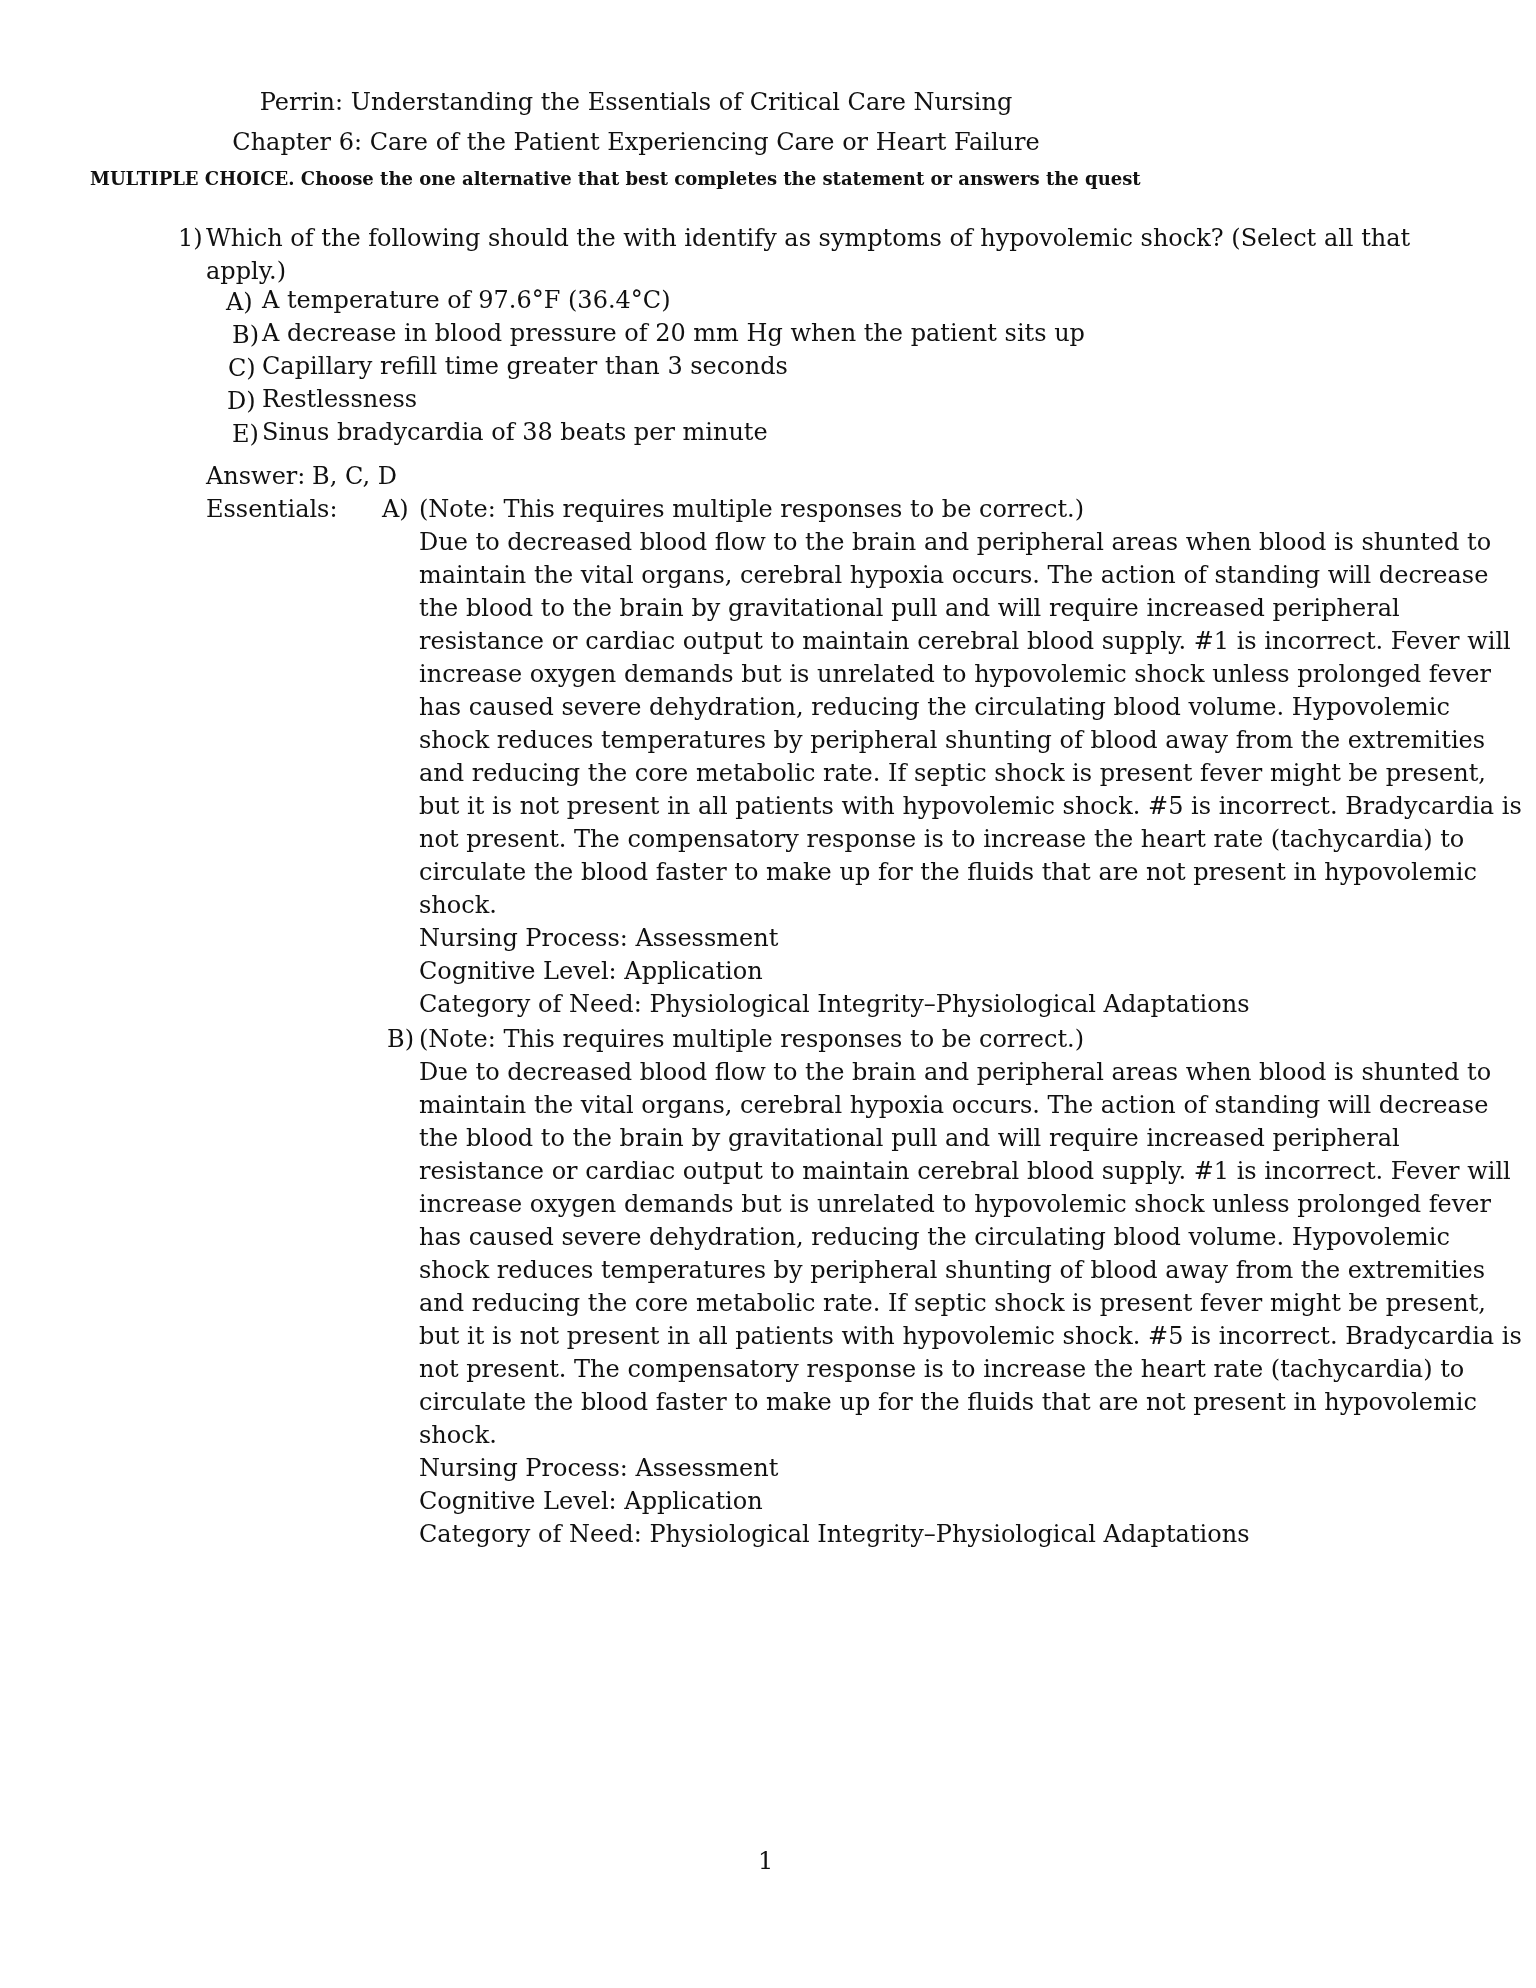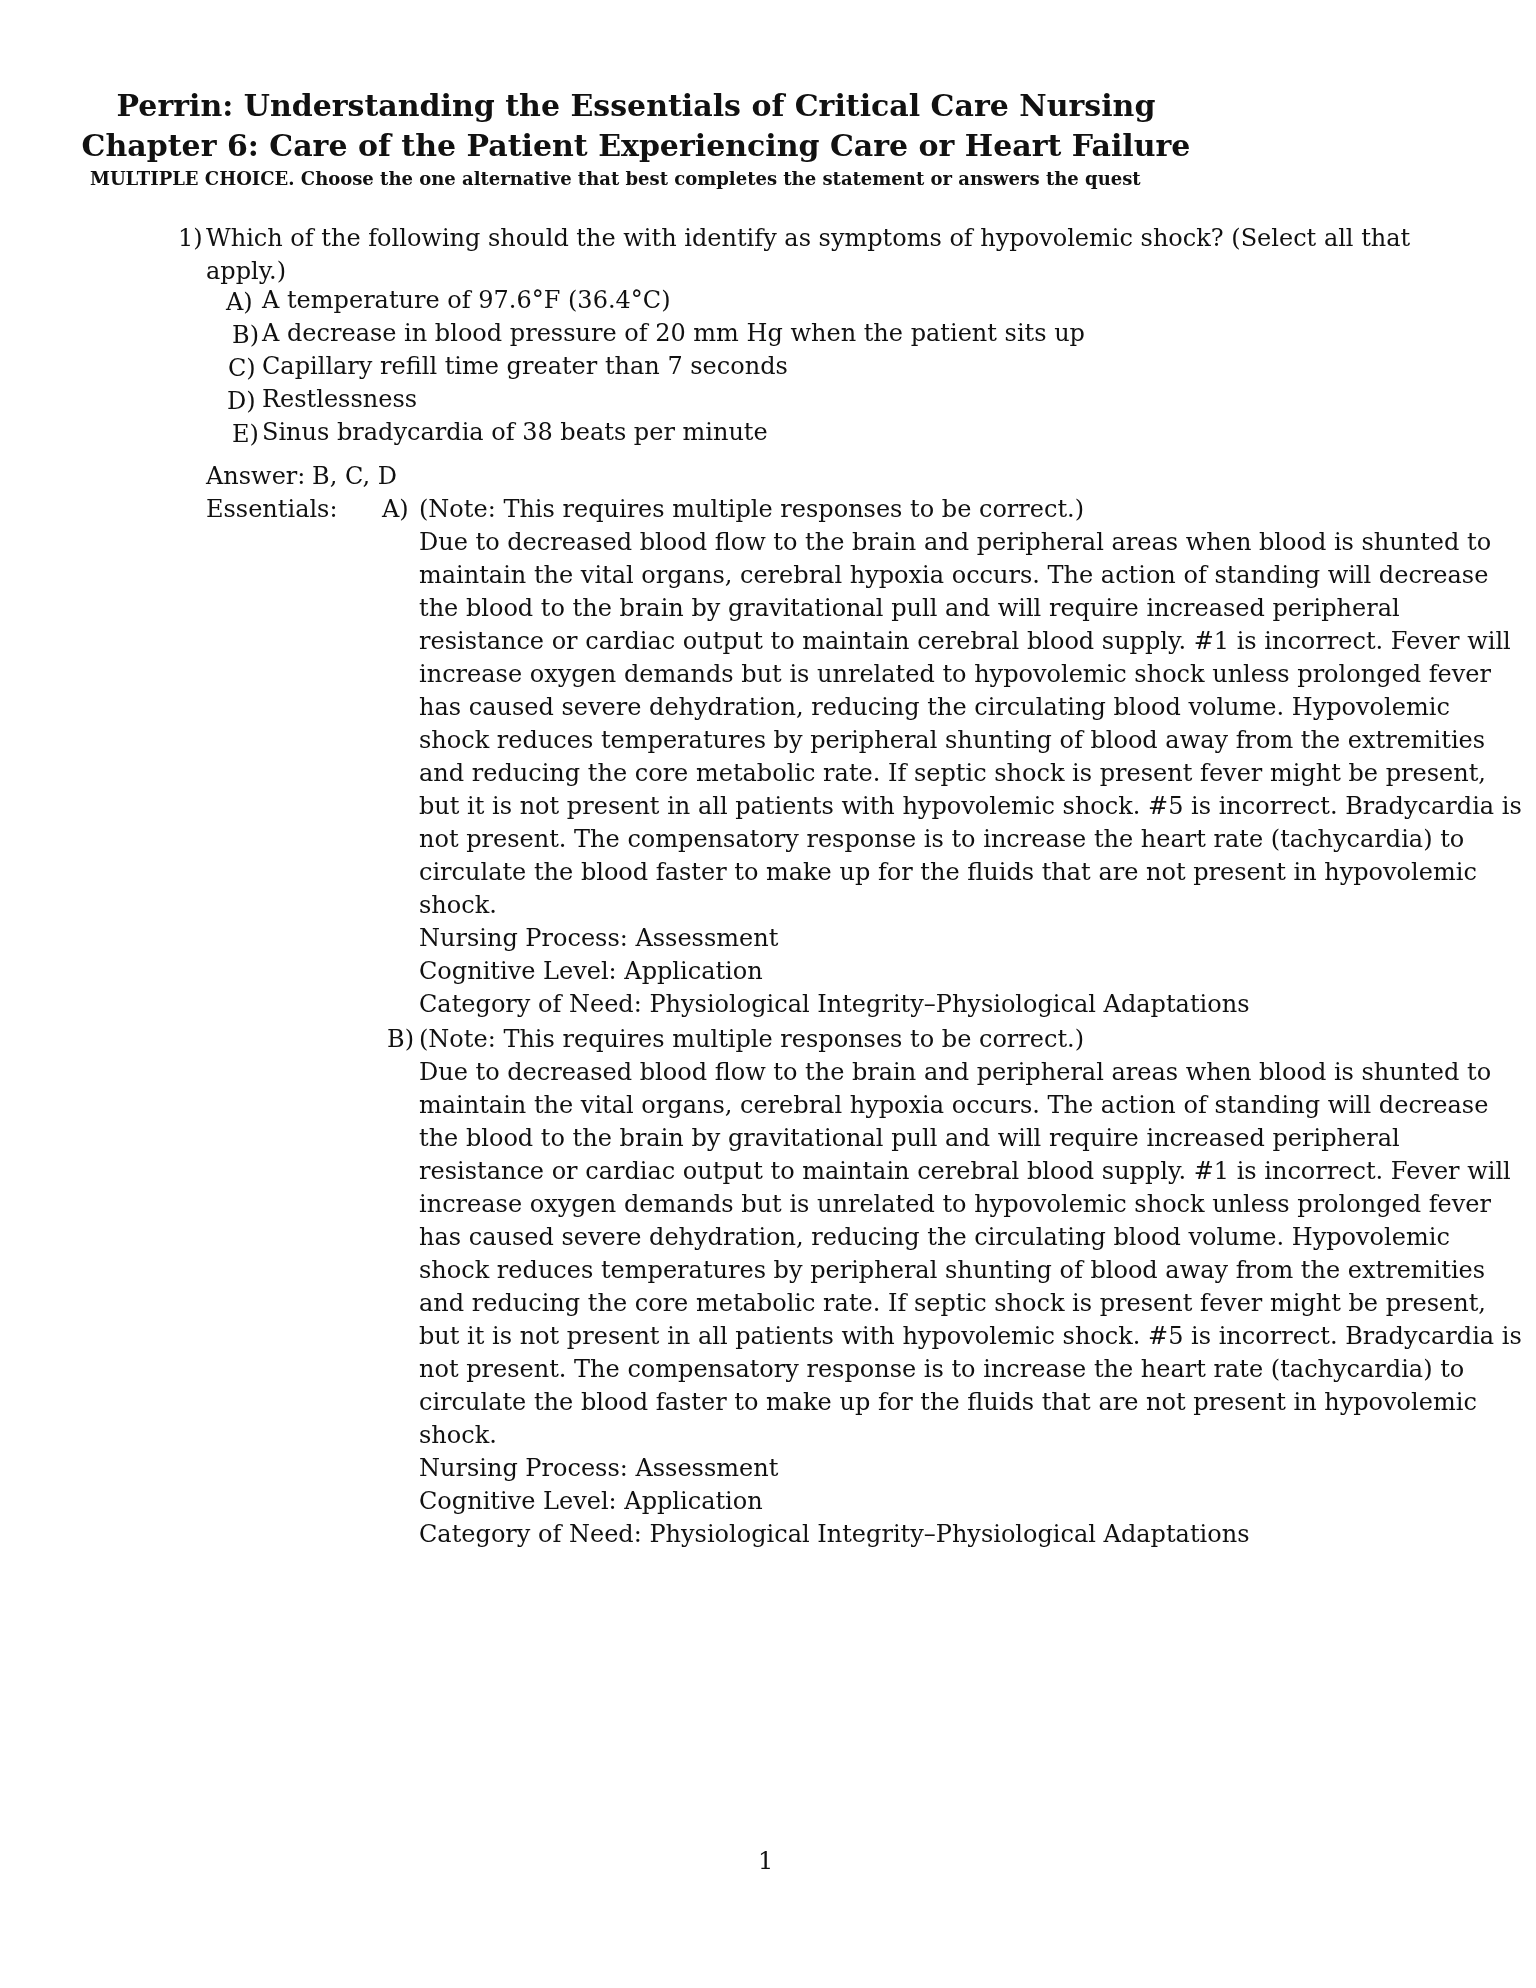--- a/index.html
+++ b/index.html
@@ -2,21 +2,21 @@
 <html><head>
   <meta charset="utf-8">
   <style>
     html, body { margin: 0; padding: 0; background: #ffffff; }
     body {
       width: 1536px; height: 1988px; position: relative; overflow: hidden;
       font-family: "DejaVu Serif", serif; color: #111111;
     }
     .title {
       position: absolute; left: 0; width: 1272px; text-align: center;
-      font-weight: bold; font-size: 30px; white-space: nowrap;
+      font-weight: normal; font-size: 24px; white-space: nowrap;
     }
     #t1 { top: 88px; }
     #t2 { top: 128px; }
     .instr {
       position: absolute; top: 168px; left: 90px; font-weight: bold;
       font-size: 18px; white-space: nowrap;
     }
     .txt { position: absolute; font-size: 24px; white-space: nowrap; line-height: 33px; }
     .qnum { left: 178px; top: 222px; }
     .qline { left: 206px; }
@@ -39,21 +39,21 @@
     <div>
       <span class="opt-letter" style="left:226px;top:288px">A)</span>
       <span class="txt" style="left:262px;top:284px">A temperature of 97.6°F (36.4°C)</span>
     </div>
     <div>
       <span class="opt-letter" style="left:232px;top:321px">B)</span>
       <span class="txt" style="left:262px;top:317px">A decrease in blood pressure of 20 mm Hg when the patient sits up</span>
     </div>
     <div>
       <span class="opt-letter" style="left:228px;top:354px">C)</span>
-      <span class="txt" style="left:262px;top:350px">Capillary refill time greater than 7 seconds</span>
+      <span class="txt" style="left:262px;top:350px">Capillary refill time greater than 3 seconds</span>
     </div>
     <div>
       <span class="opt-letter" style="left:227px;top:387px">D)</span>
       <span class="txt" style="left:262px;top:383px">Restlessness</span>
     </div>
     <div>
       <span class="opt-letter" style="left:232px;top:420px">E)</span>
       <span class="txt" style="left:262px;top:416px">Sinus bradycardia of 38 beats per minute</span>
     </div>
   </div>

